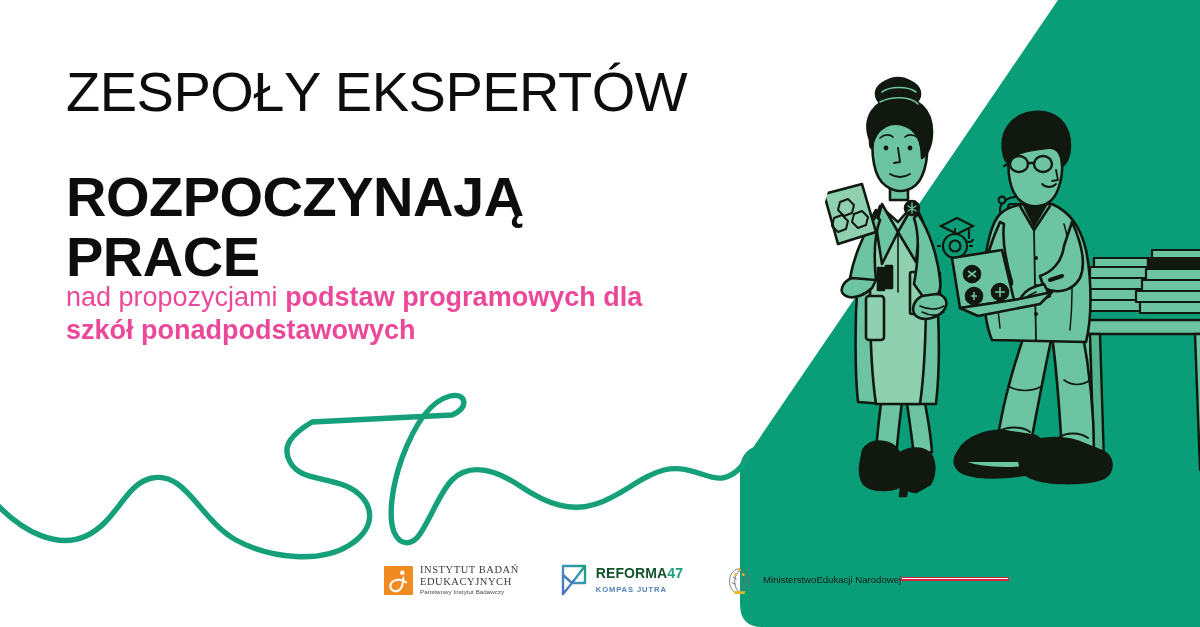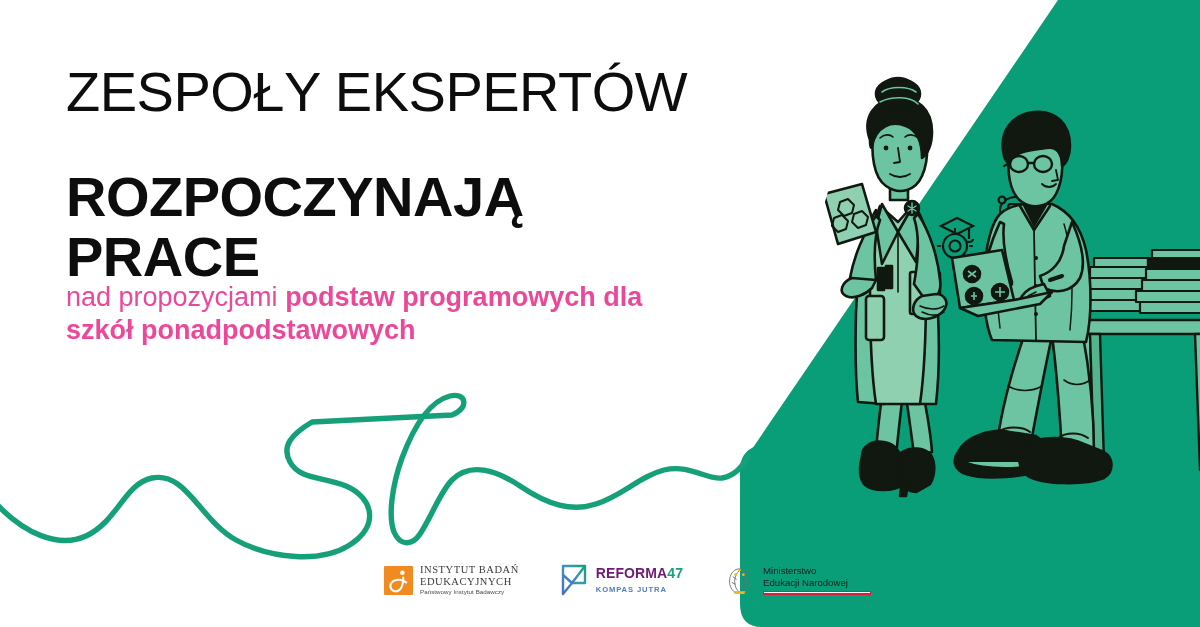--- a/index.html
+++ b/index.html
@@ -103,29 +103,29 @@
     margin-top:2px;
   }
 
   
   .ref-mark{width:30px;height:34px;flex:0 0 auto;}
   .ref-text{display:flex;flex-direction:column;line-height:1.1;}
   .ref-l1{
     font-size:14px;font-weight:700;letter-spacing:0.1px;
     color:#18a07a;
   }
-  .ref-l1 .ref-word{color:#701a75;}
+  .ref-l1 .ref-word{color:#14532d;}
   .ref-l2{
     font-size:7.6px;font-weight:700;letter-spacing:0.9px;
     color:#4f7fb8;margin-top:4px;
   }
 
   
   .men-mark{width:33px;height:33px;flex:0 0 auto;}
-  .men-text{display:flex;flex-direction:column;line-height:1.18;}
+  .men-text{display:flex;flex-direction:row;line-height:1.18;}
   .men-l1,.men-l2{font-size:9.6px;color:#1b1b1b;font-weight:400;}
   .men-bar{
     margin-top:2.5px;width:108px;height:4px;
     background:linear-gradient(to bottom,#ffffff 0 50%,#d4213d 50% 100%);
     border:0.4px solid #d4213d;box-sizing:border-box;
   }
 </style>
 </head>
 <body>
 

